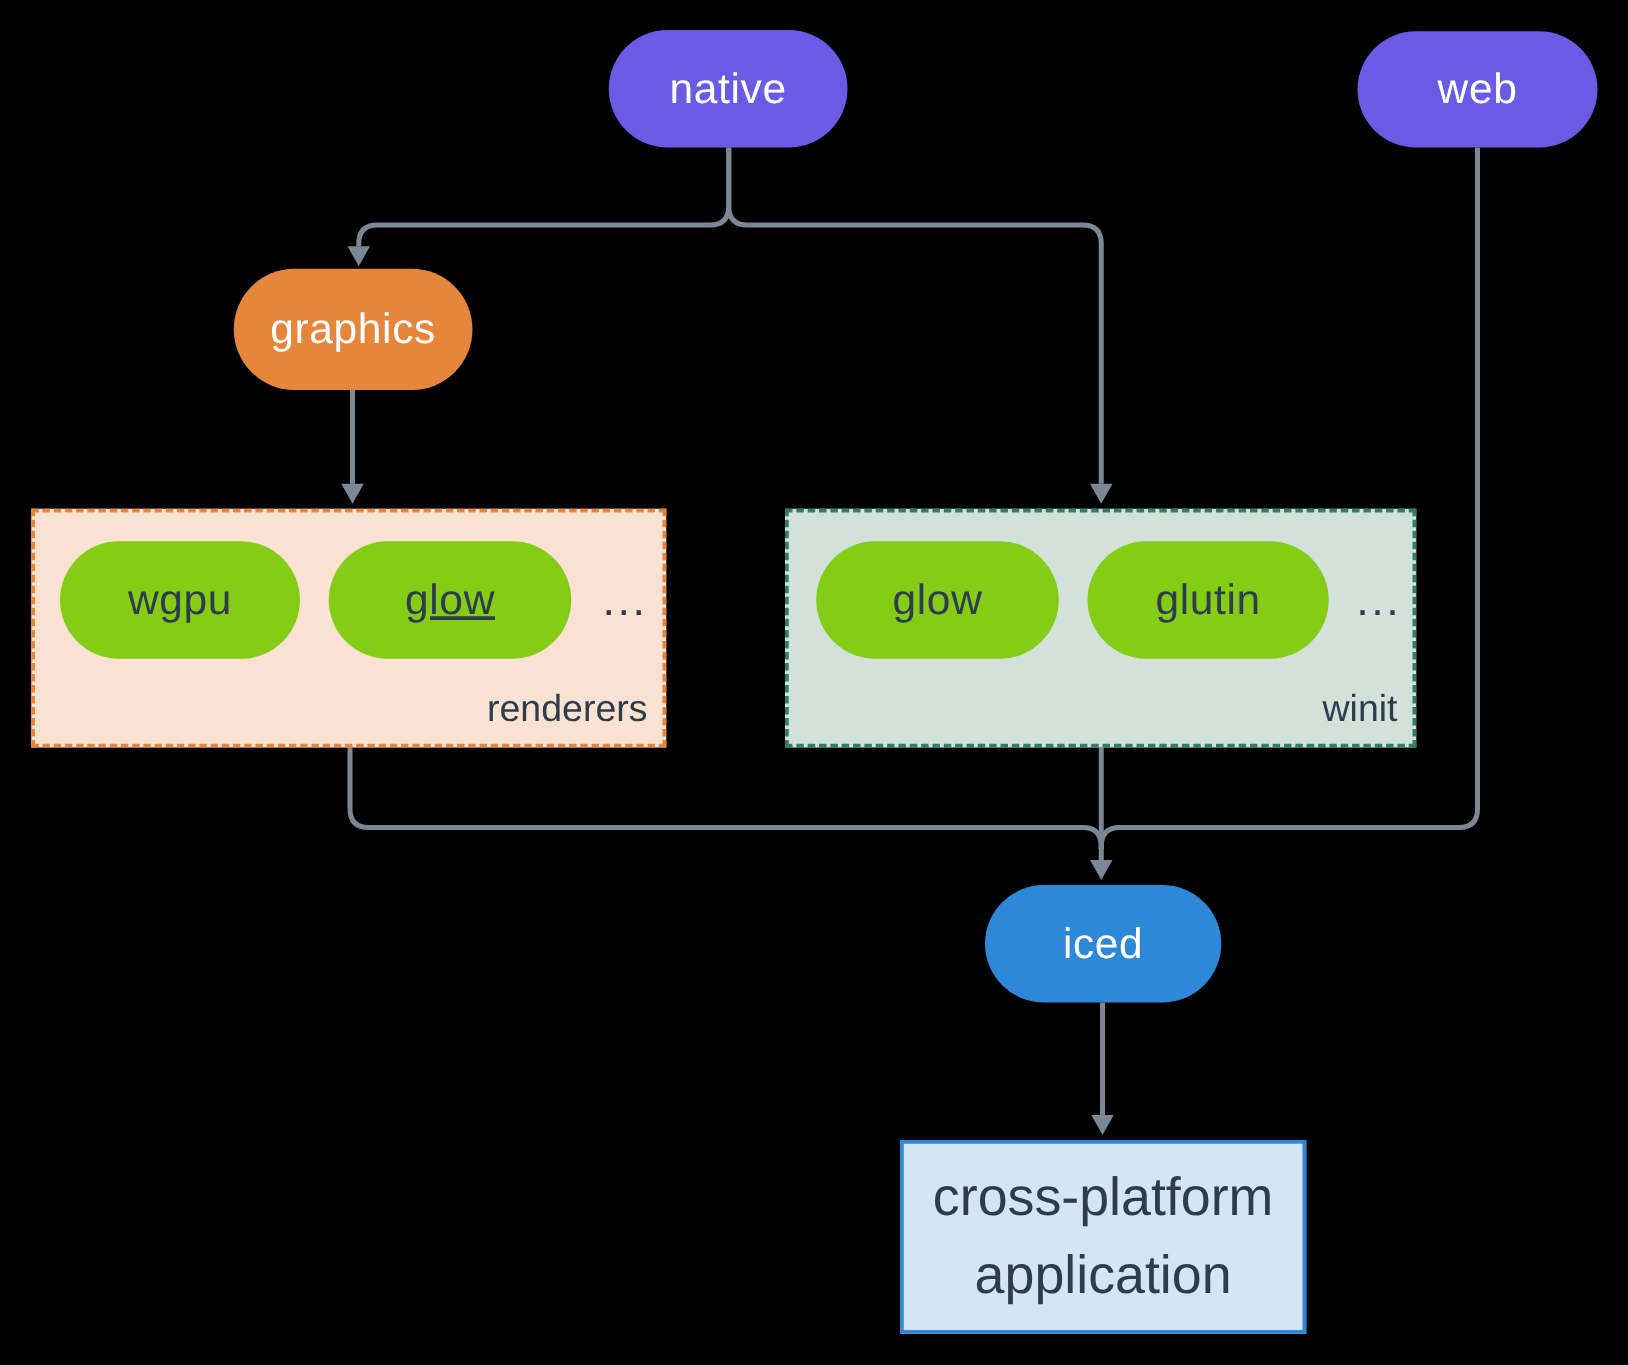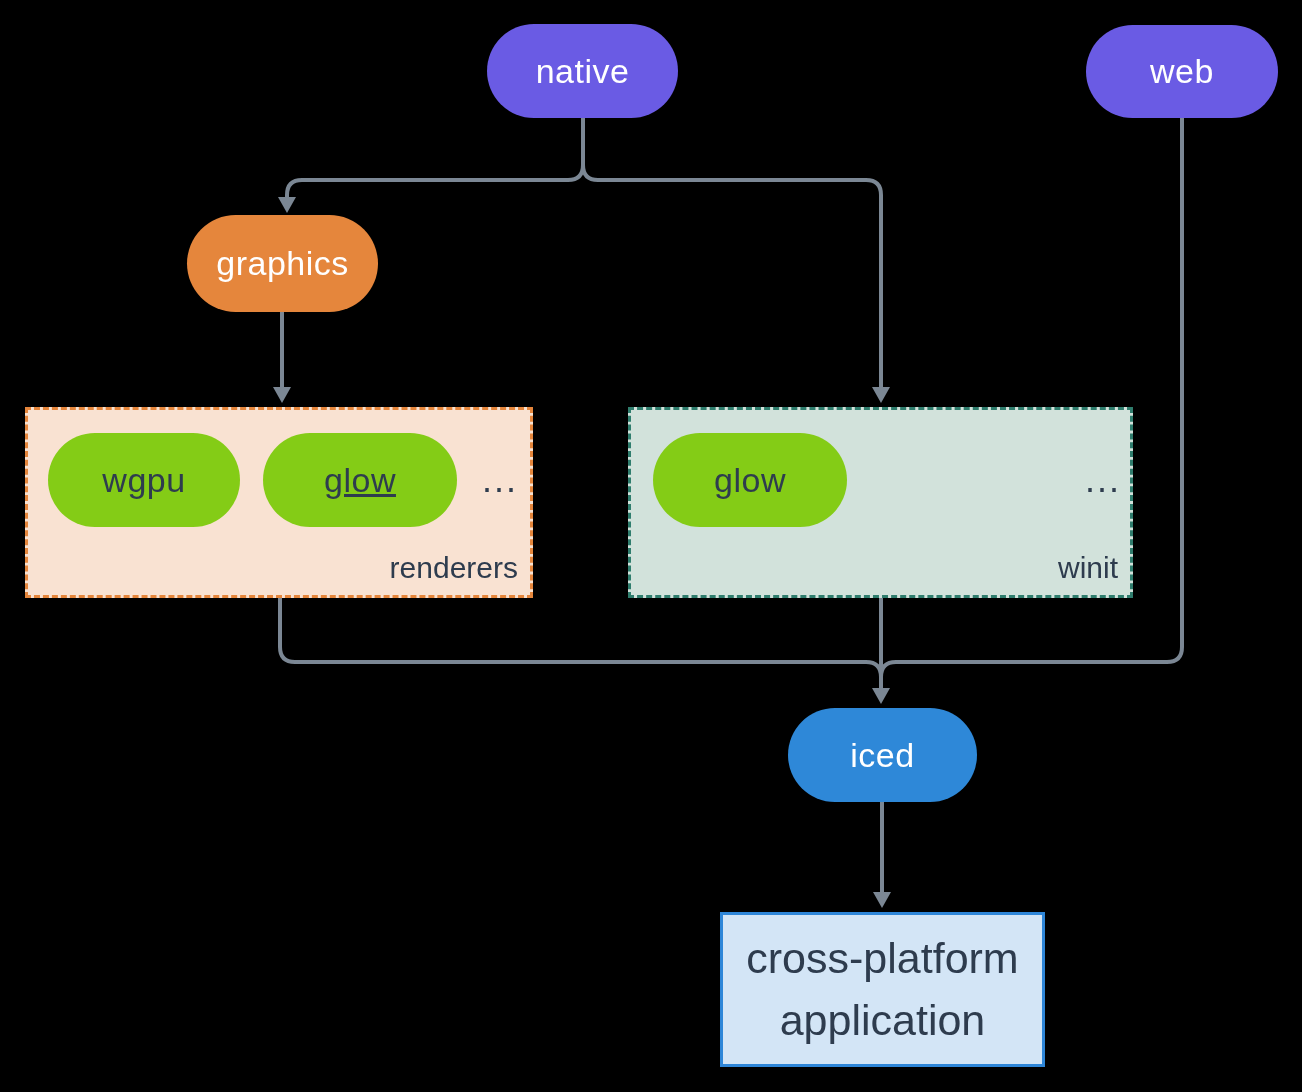--- a/index.html
+++ b/index.html
@@ -133,20 +133,23 @@
       <span>glow</span>
     </div>
     <div class="ellipsis">...</div>
     <div class="group-label">renderers</div>
   </div>
 
   <div class="group group-shells">
     <div class="pill white pill-a">
       <span>glow</span>
     </div>
+    <div class="pill white pill-b">
+      <span>glutin</span>
+    </div>
     <div class="ellipsis">...</div>
     <div class="group-label">winit</div>
   </div>
 
   <div class="pill colored node-iced">
     <span>iced</span>
   </div>
 
   <div class="app-box">
     <span>cross-platform

